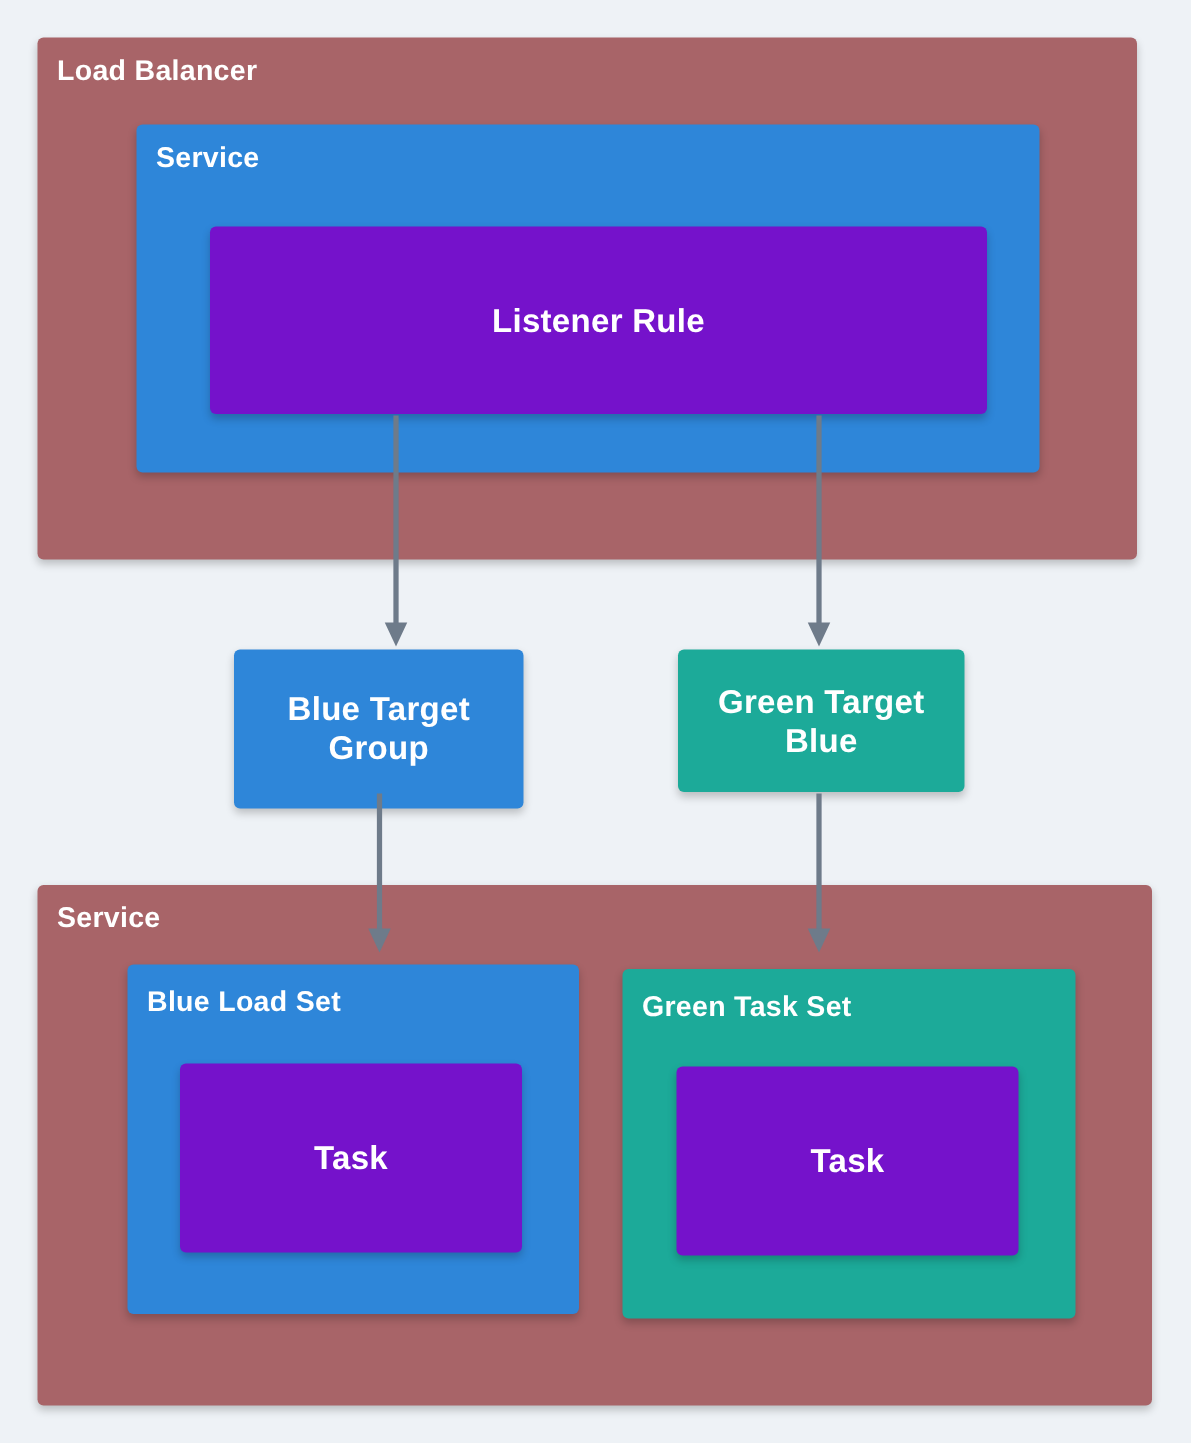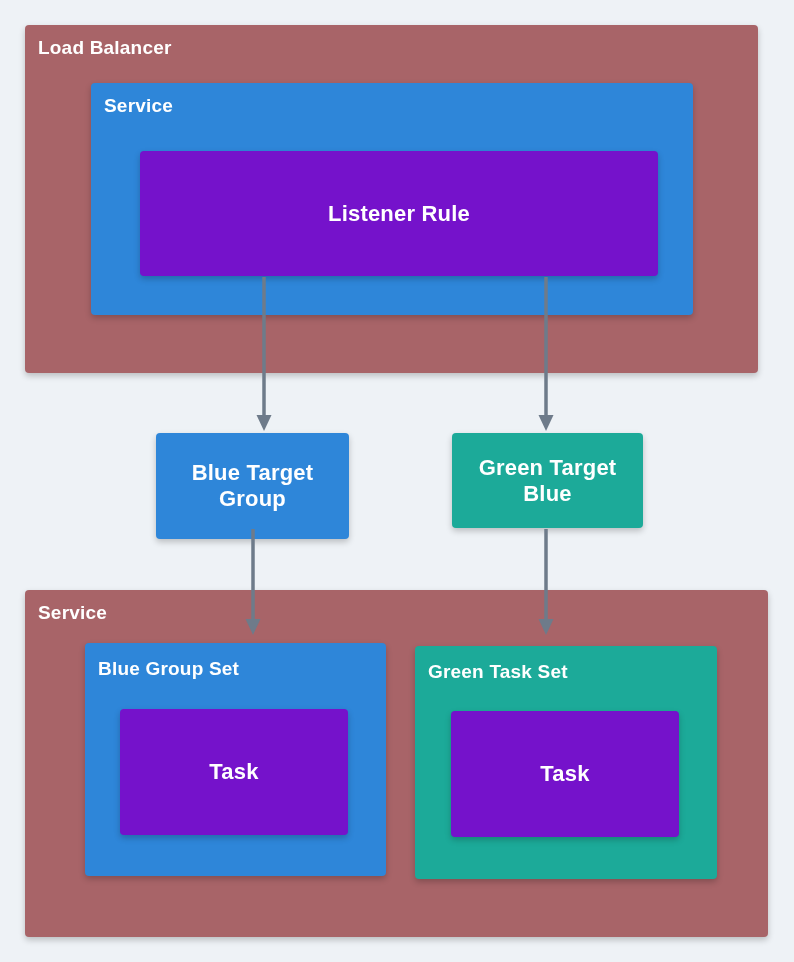--- a/index.html
+++ b/index.html
@@ -106,21 +106,21 @@
   </div>
 
   <div id="green-target-group" class="abs node fill-teal shadow">
     <span>Green Target Blue</span>
   </div>
 
   <div id="service" class="abs container-box shadow">
     <div class="container-label">Service</div>
 
     <div id="blue-task-set" class="abs fill-blue shadow">
-      <div class="container-label">Blue Group Set</div>
+      <div class="container-label">Blue Load Set</div>
       <div id="blue-task" class="abs node fill-purple shadow">
         <span>Task</span>
       </div>
     </div>
 
     <div id="green-task-set" class="abs fill-teal shadow">
       <div class="container-label">Green Task Set</div>
       <div id="green-task" class="abs node fill-purple shadow">
         <span>Task</span>
       </div>

